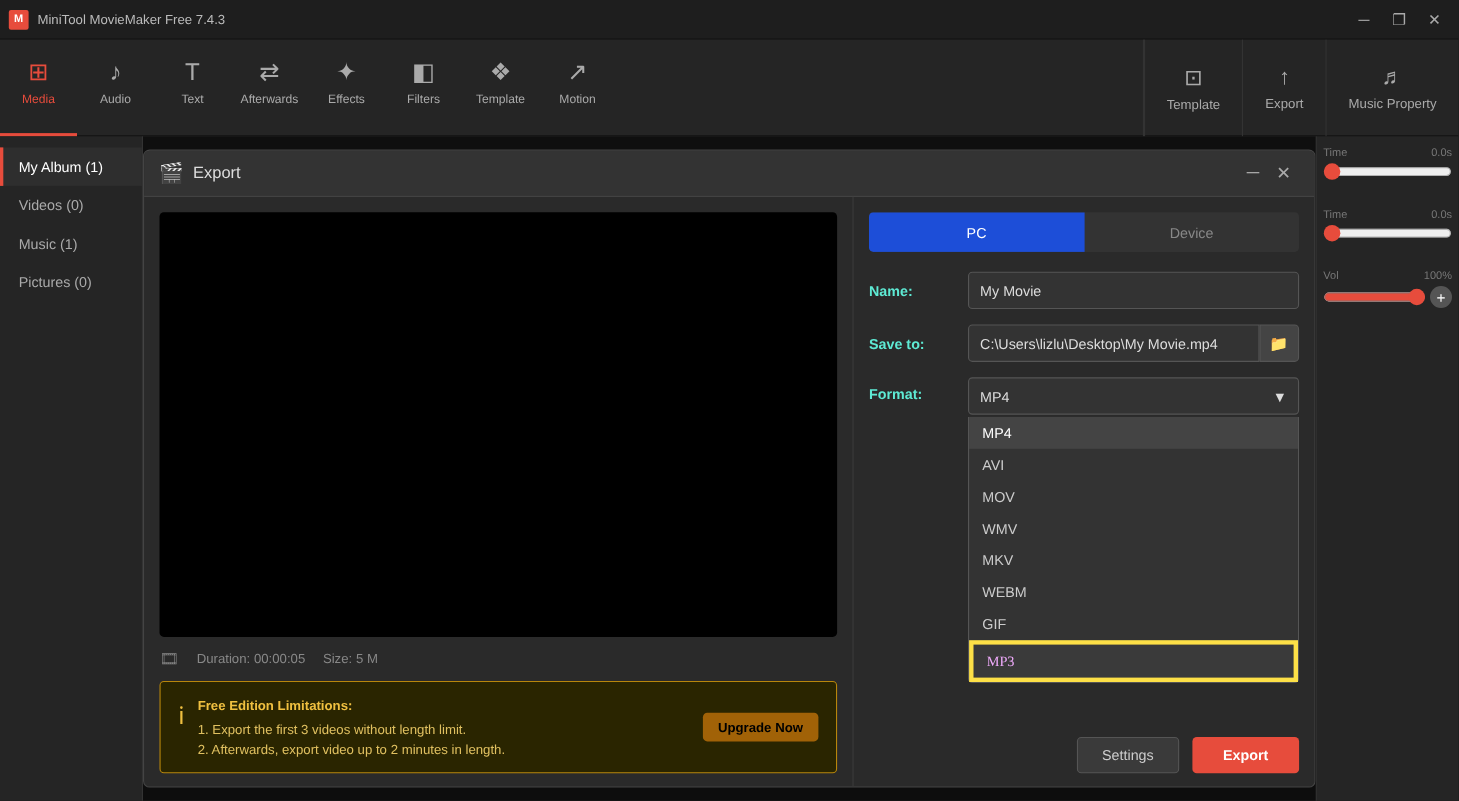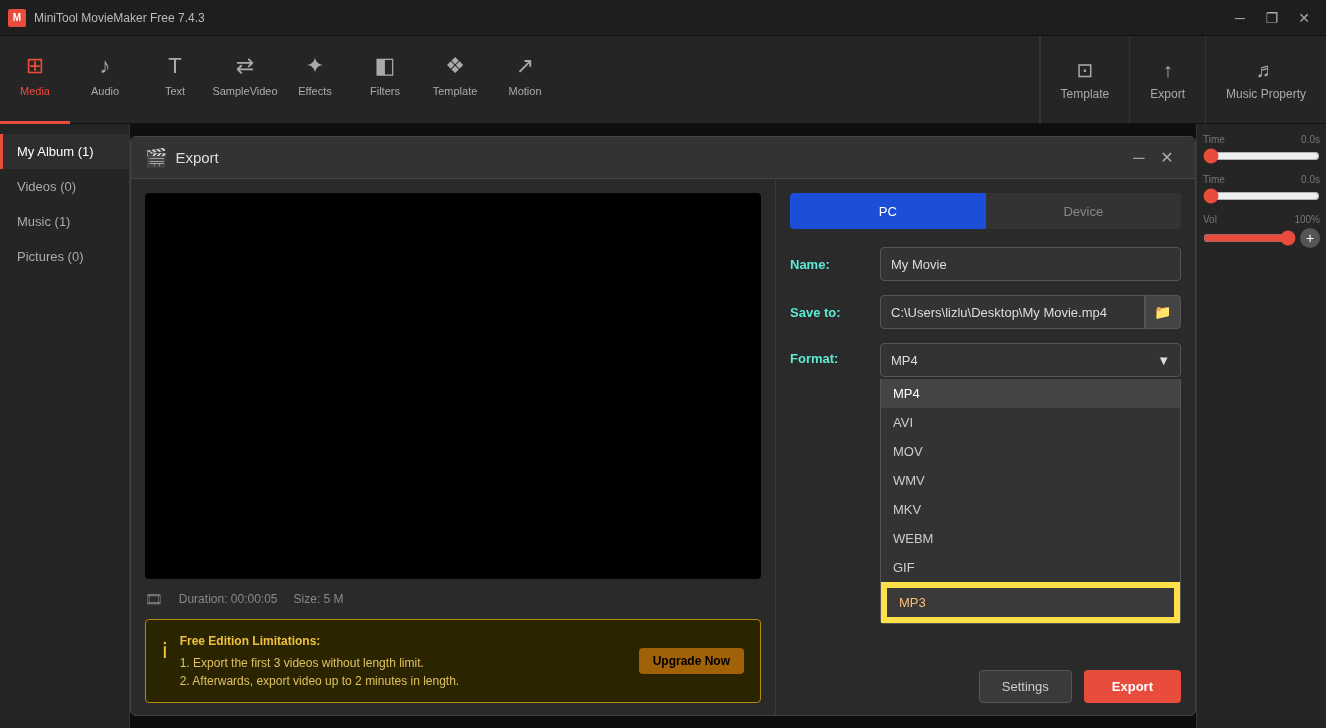--- a/index.html
+++ b/index.html
@@ -139,21 +139,21 @@
 
     
     #right-panel {
       width: 130px;
       background: #252525;
       border-left: 1px solid #333;
       flex-shrink: 0;
       display: flex;
       flex-direction: column;
       padding: 10px 6px;
-      gap: 10px;
+      gap: 26px;
       font-size: 11px;
       color: #888;
     }
     .rpanel-slider-container {
       display: flex;
       flex-direction: column;
       gap: 3px;
     }
     .rpanel-slider {
       width: 100%;
@@ -467,22 +467,23 @@
     }
     .format-option {
       padding: 7px 12px;
       font-size: 13px;
       color: #ccc;
       cursor: pointer;
     }
     .format-option.selected { background: #444; color: #fff; }
     .format-option.highlighted {
       background: #3a3a3a;
-      border: 6px solid #fde047;
-      color: #fdba74;
+      border: 4px solid #fde047;
+      color: #f0abfc;
+      font-family: Liberation Serif, serif;
     }
 
     
     #modal-footer {
       display: flex;
       justify-content: flex-end;
       gap: 12px;
       margin-top: auto;
       padding-top: 14px;
     }
@@ -535,21 +536,21 @@
   <div class="toolbar-item">
     <span class="tb-icon">♪</span>
     <span>Audio</span>
   </div>
   <div class="toolbar-item">
     <span class="tb-icon">T</span>
     <span>Text</span>
   </div>
   <div class="toolbar-item">
     <span class="tb-icon">⇄</span>
-    <span>SampleVideo</span>
+    <span>Afterwards</span>
   </div>
   <div class="toolbar-item">
     <span class="tb-icon">✦</span>
     <span>Effects</span>
   </div>
   <div class="toolbar-item">
     <span class="tb-icon">◧</span>
     <span>Filters</span>
   </div>
   <div class="toolbar-item">

